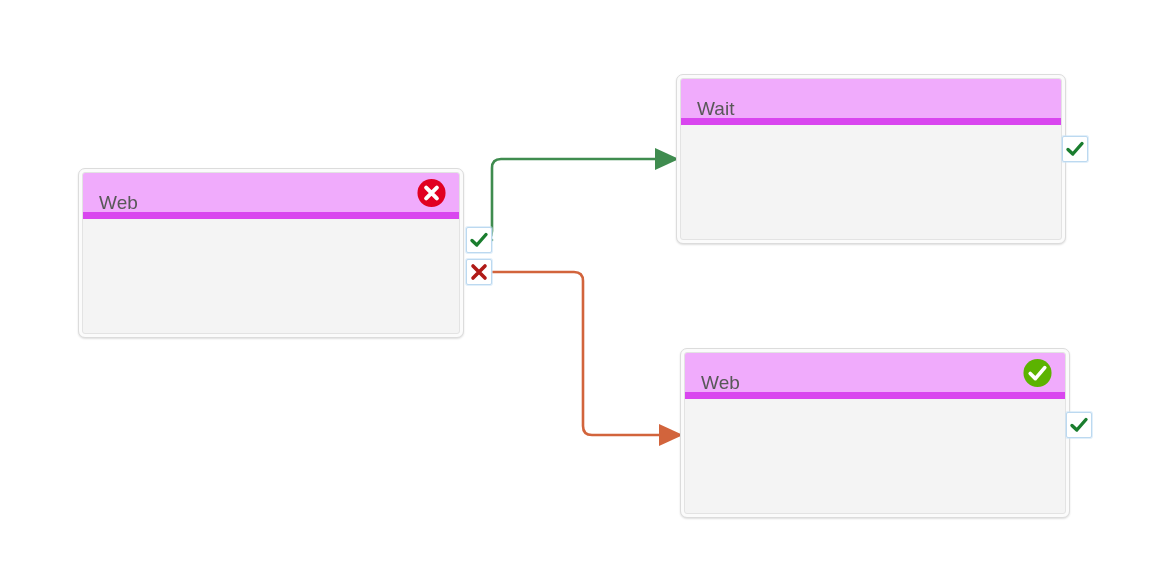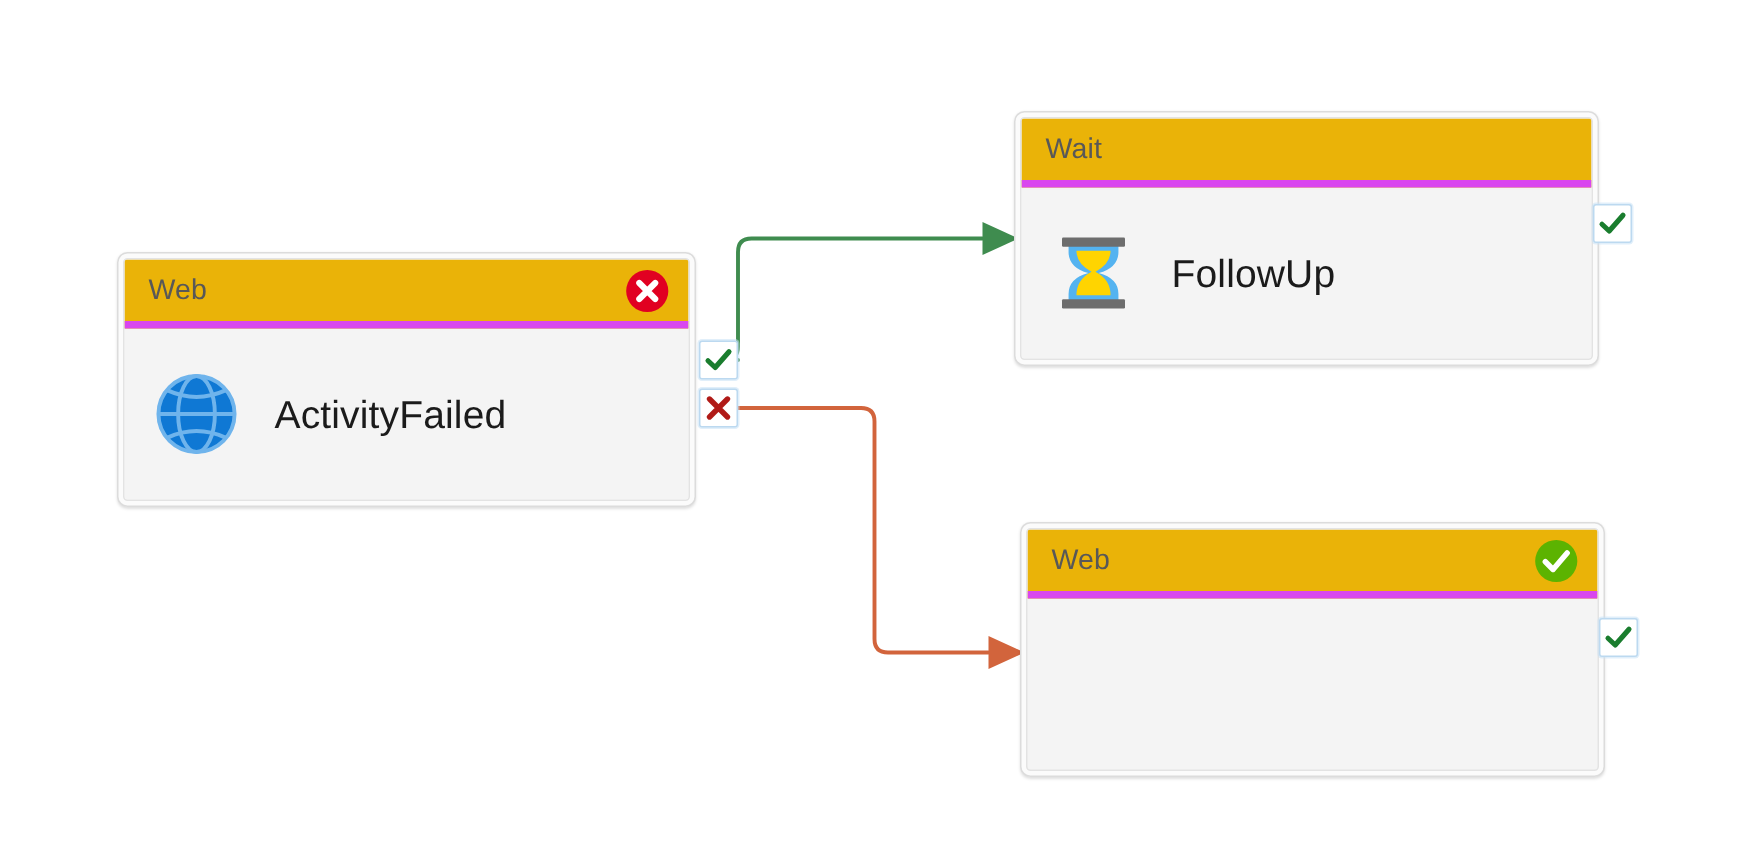--- a/index.html
+++ b/index.html
@@ -53,24 +53,24 @@
     border: 1px solid #e3e3e3;
     border-radius: 3px;
     overflow: hidden;
     display: flex;
     flex-direction: column;
   }
   .node-header {
     position: relative;
     height: 46px;
     flex: 0 0 46px;
-    background: #eab308;
-    border-bottom: 5px solid #d946ef;
-    display: flex;
-    align-items: center;
+    background: #f0abfc;
+    border-bottom: 7px solid #d946ef;
+    display: flex;
+    align-items: flex-end;
     padding-left: 16px;
     box-sizing: border-box;
   }
   .node-type {
     font-size: 19px;
     color: #585858;
     letter-spacing: 0.1px;
     line-height: 1;
   }
   .node-body {
@@ -157,35 +157,20 @@
 
       <div class="node-header">
         <span class="node-type">Web</span>
 
         <svg class="status-badge" viewBox="0 0 32 32">
           <circle cx="16" cy="16" r="14.5" fill="#e10021"></circle>
           <path d="M 10.5 10.5 L 21.5 21.5 M 21.5 10.5 L 10.5 21.5" stroke="#ffffff" stroke-width="4.2" stroke-linecap="round"></path>
         </svg>
       </div>
 
-      <div class="node-body">
-
-        <svg class="body-icon" viewBox="0 0 64 64">
-          <circle cx="32" cy="32" r="29" fill="#0f78d4"></circle>
-          <g fill="none" stroke="#6fb4ec" stroke-width="3">
-            <circle cx="32" cy="32" r="29"></circle>
-            <line x1="3" y1="32" x2="61" y2="32"></line>
-            <ellipse cx="32" cy="32" rx="14" ry="29"></ellipse>
-            <path d="M 10 14 Q 32 24 54 14"></path>
-            <path d="M 10 50 Q 32 40 54 50"></path>
-          </g>
-        </svg>
-
-        <span class="node-label">ActivityFailed</span>
-      </div>
 
     </div>
   </div>
 
   <div class="port" id="port-success-activityfailed">
     <svg width="20" height="20" viewBox="0 0 20 20">
       <path d="M 3 10.5 L 7.8 15 L 17 4.5" fill="none" stroke="#1a7d2e" stroke-width="3.4" stroke-linecap="round" stroke-linejoin="round"></path>
     </svg>
   </div>
 
@@ -195,34 +180,20 @@
     </svg>
   </div>
 
   <div class="node" id="node-followup">
     <div class="node-inner">
 
       <div class="node-header">
         <span class="node-type">Wait</span>
       </div>
 
-      <div class="node-body">
-
-        <svg class="body-icon" viewBox="0 0 64 64">
-
-          <path d="M 13 10 L 51 10 L 51 16 Q 51 28 36 32 Q 51 36 51 48 L 51 54 L 13 54 L 13 48 Q 13 36 28 32 Q 13 28 13 16 Z" fill="#54b3f0"></path>
-
-          <path d="M 19 15 L 45 15 Q 45 25 33.5 31 Q 45 37 45 49 L 19 49 Q 19 37 30.5 31 Q 19 25 19 15 Z" fill="#ffd400"></path>
-
-          <rect x="8" y="5" width="48" height="7" rx="1" fill="#6d6d6d"></rect>
-          <rect x="8" y="52" width="48" height="7" rx="1" fill="#6d6d6d"></rect>
-        </svg>
-
-        <span class="node-label">FollowUp</span>
-      </div>
 
     </div>
   </div>
 
   <div class="port" id="port-success-followup">
     <svg width="20" height="20" viewBox="0 0 20 20">
       <path d="M 3 10.5 L 7.8 15 L 17 4.5" fill="none" stroke="#1a7d2e" stroke-width="3.4" stroke-linecap="round" stroke-linejoin="round"></path>
     </svg>
   </div>
 

